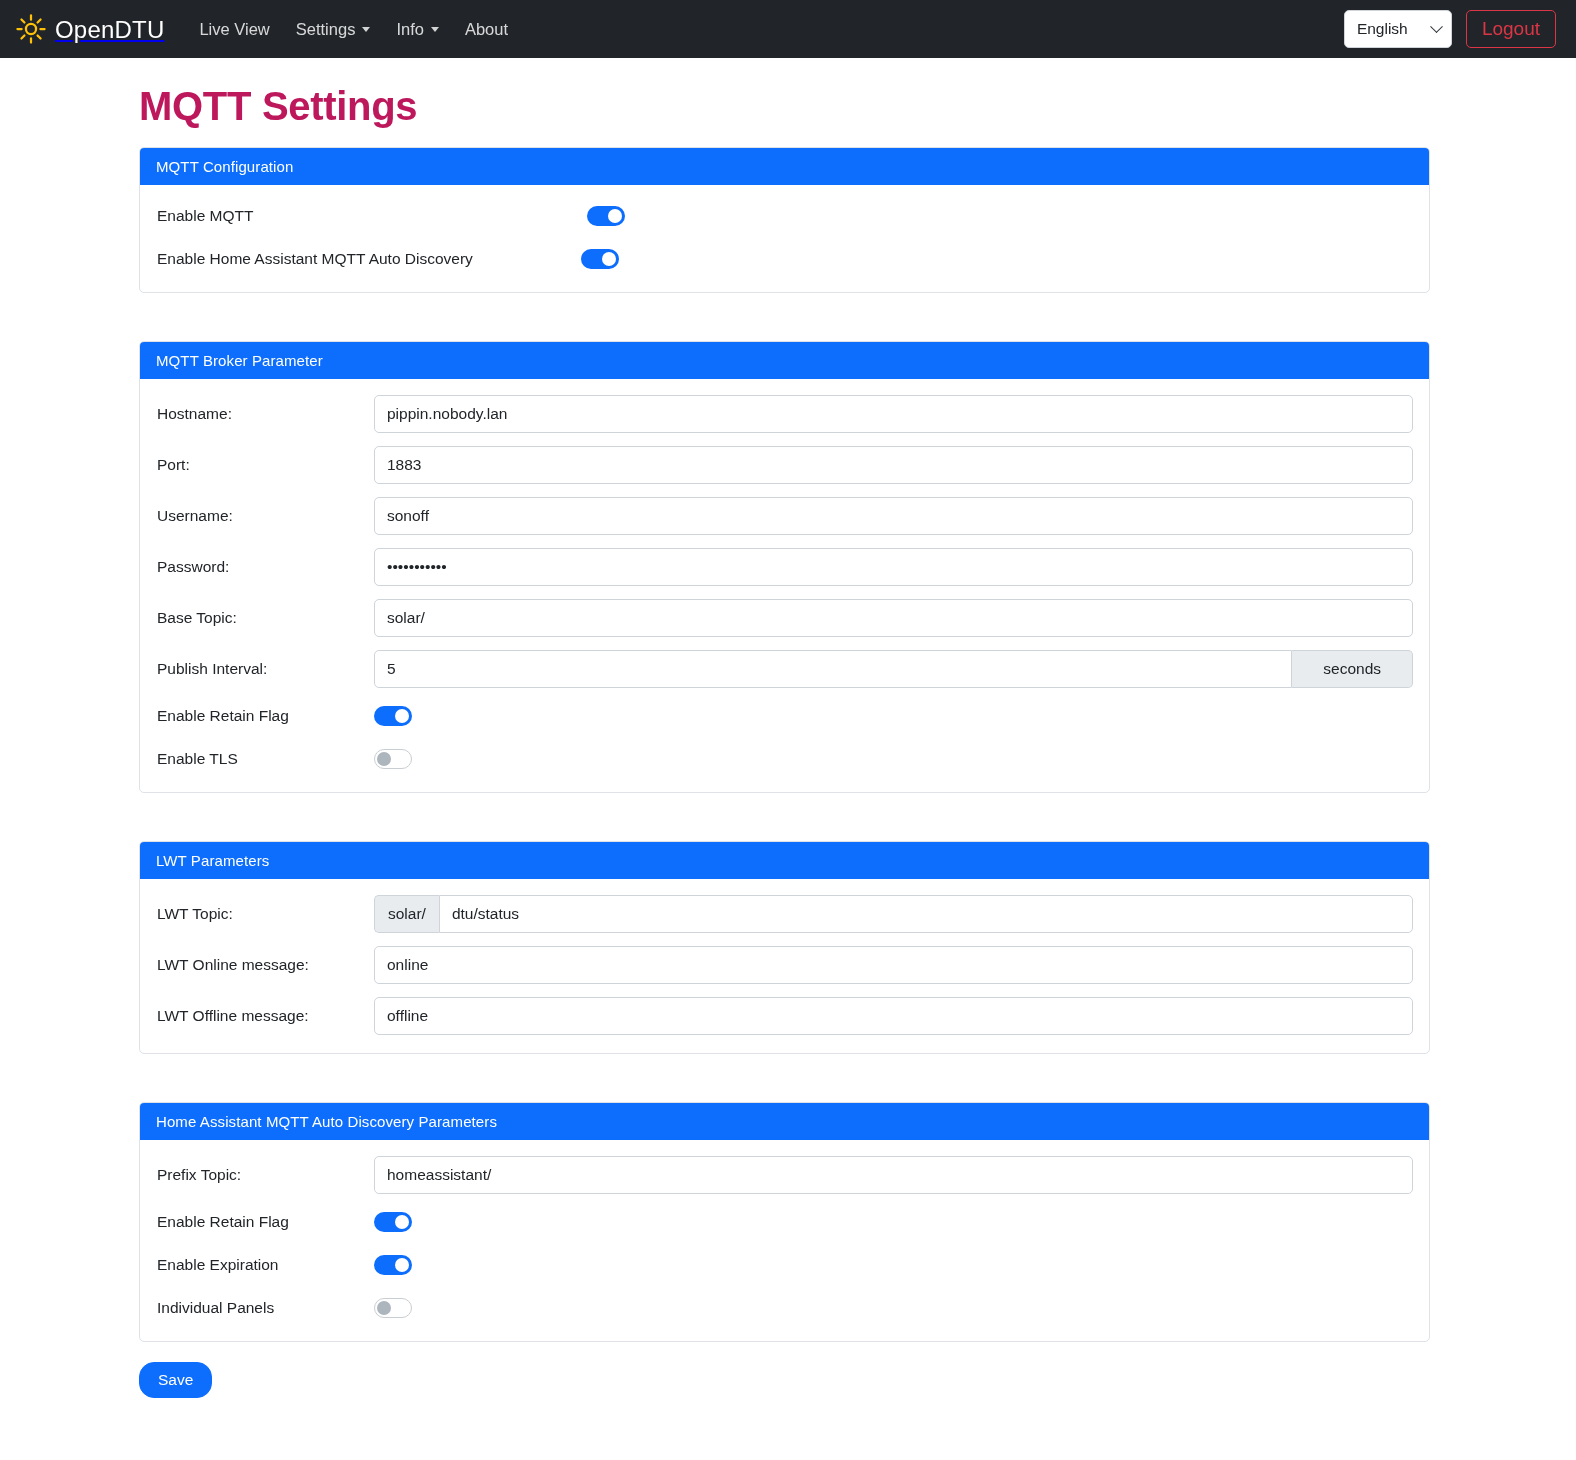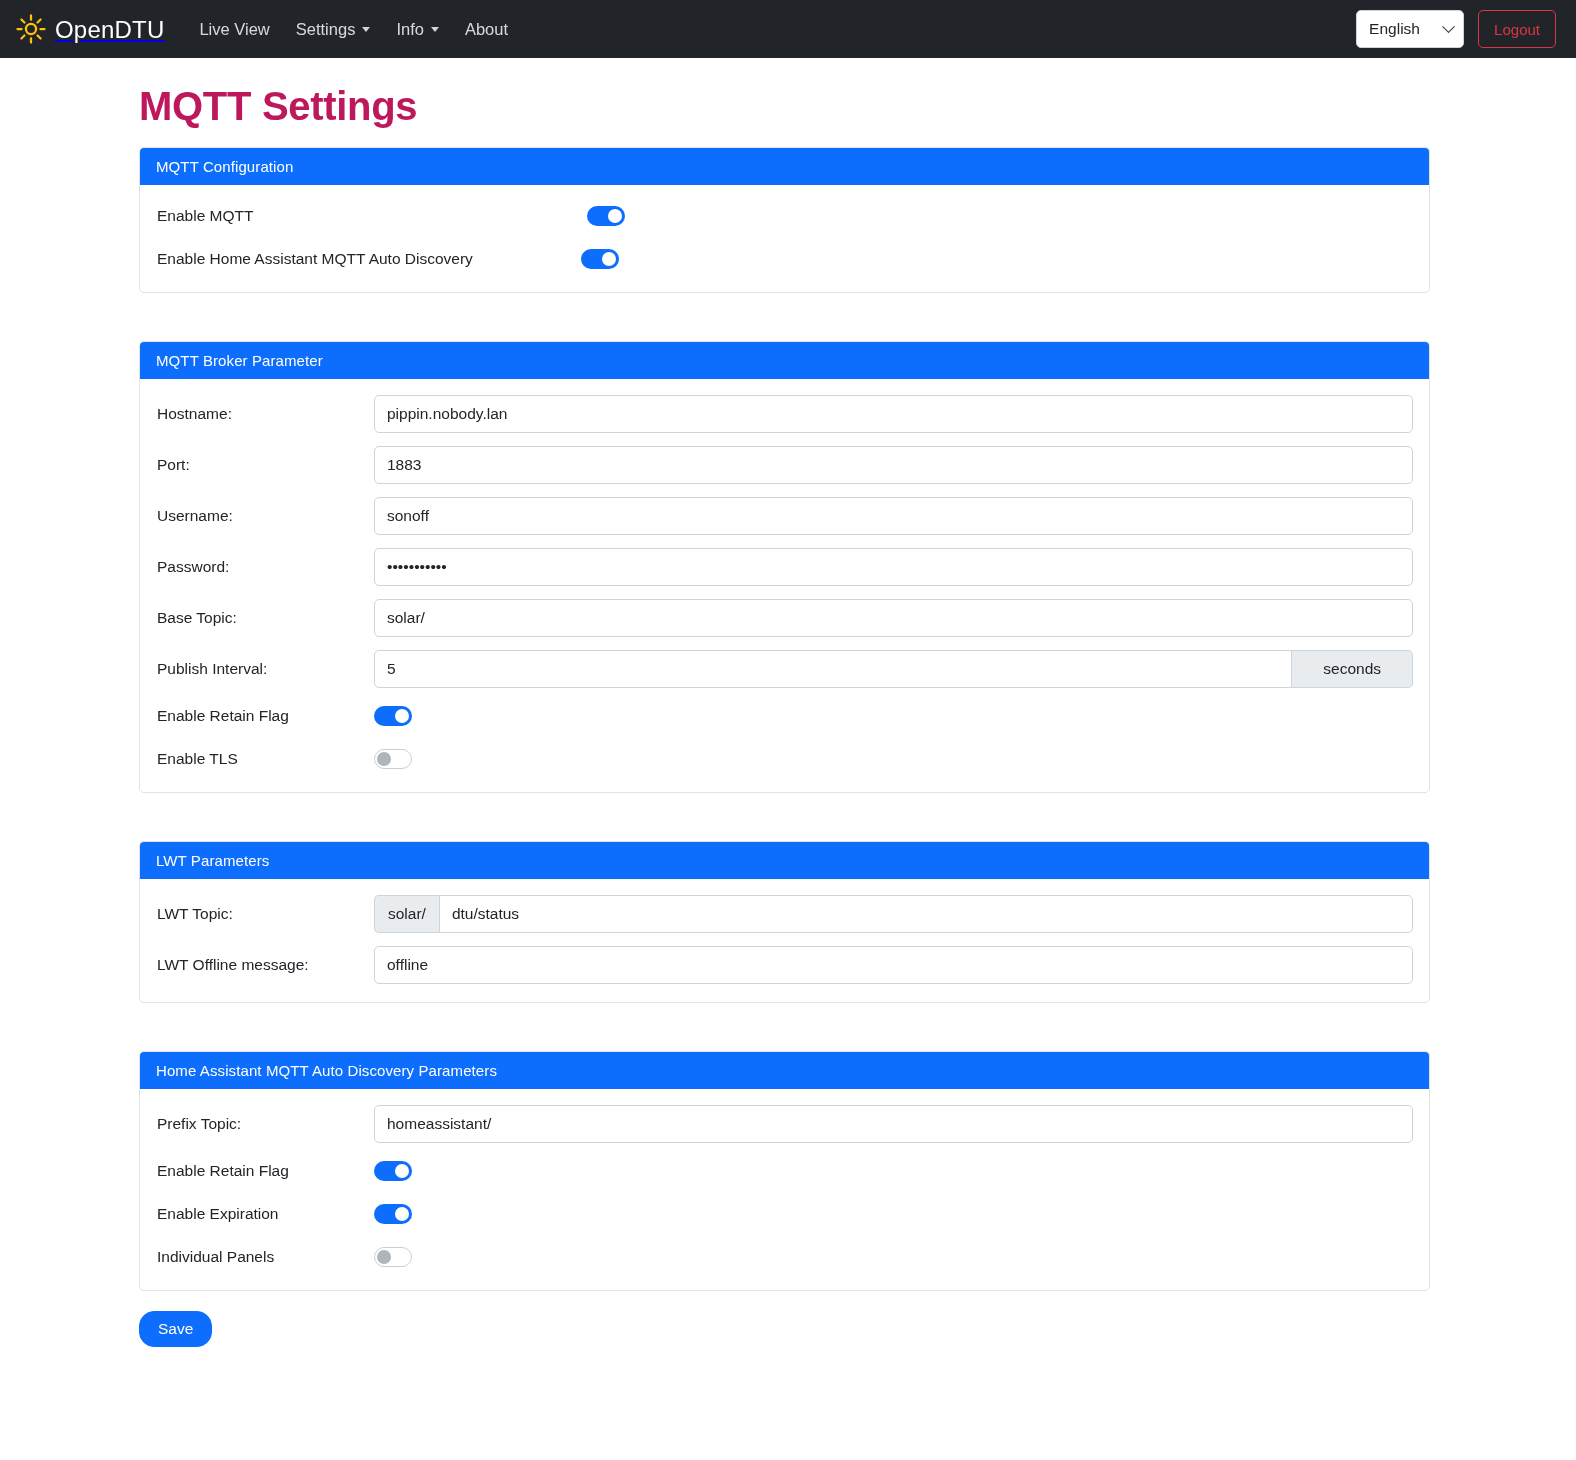--- a/index.html
+++ b/index.html
@@ -82,21 +82,21 @@
     border-bottom: 1.6px solid #343a40;
     transform: rotate(45deg) translate(-2px,-2px);
   }
   .logout-btn {
     height: 38px;
     padding: 0 15px;
     border: 1px solid #dc3545;
     color: #dc3545;
     background: transparent;
     border-radius: 5px;
-    font-size: 15px;
+    font-size: 19px;
     font-family: inherit;
     cursor: pointer;
     display: flex;
     align-items: center;
   }
 
   
   .page {
     padding: 0 0 30px 0;
   }
@@ -381,20 +381,26 @@
       <div class="row">
         <div class="row-label">LWT Topic:</div>
         <div class="row-control">
           <div class="input-group with-left">
             <span class="addon-left">solar/</span>
             <input class="input" type="text" value="dtu/status" style="">
           </div>
         </div>
       </div>
 
+      <div class="row">
+        <div class="row-label">LWT Online message:</div>
+        <div class="row-control">
+          <input class="input" type="text" value="online" style="">
+        </div>
+      </div>
 
       <div class="row">
         <div class="row-label">LWT Offline message:</div>
         <div class="row-control">
           <input class="input" type="text" value="offline" style="">
         </div>
       </div>
 
     </div>
   </div>

